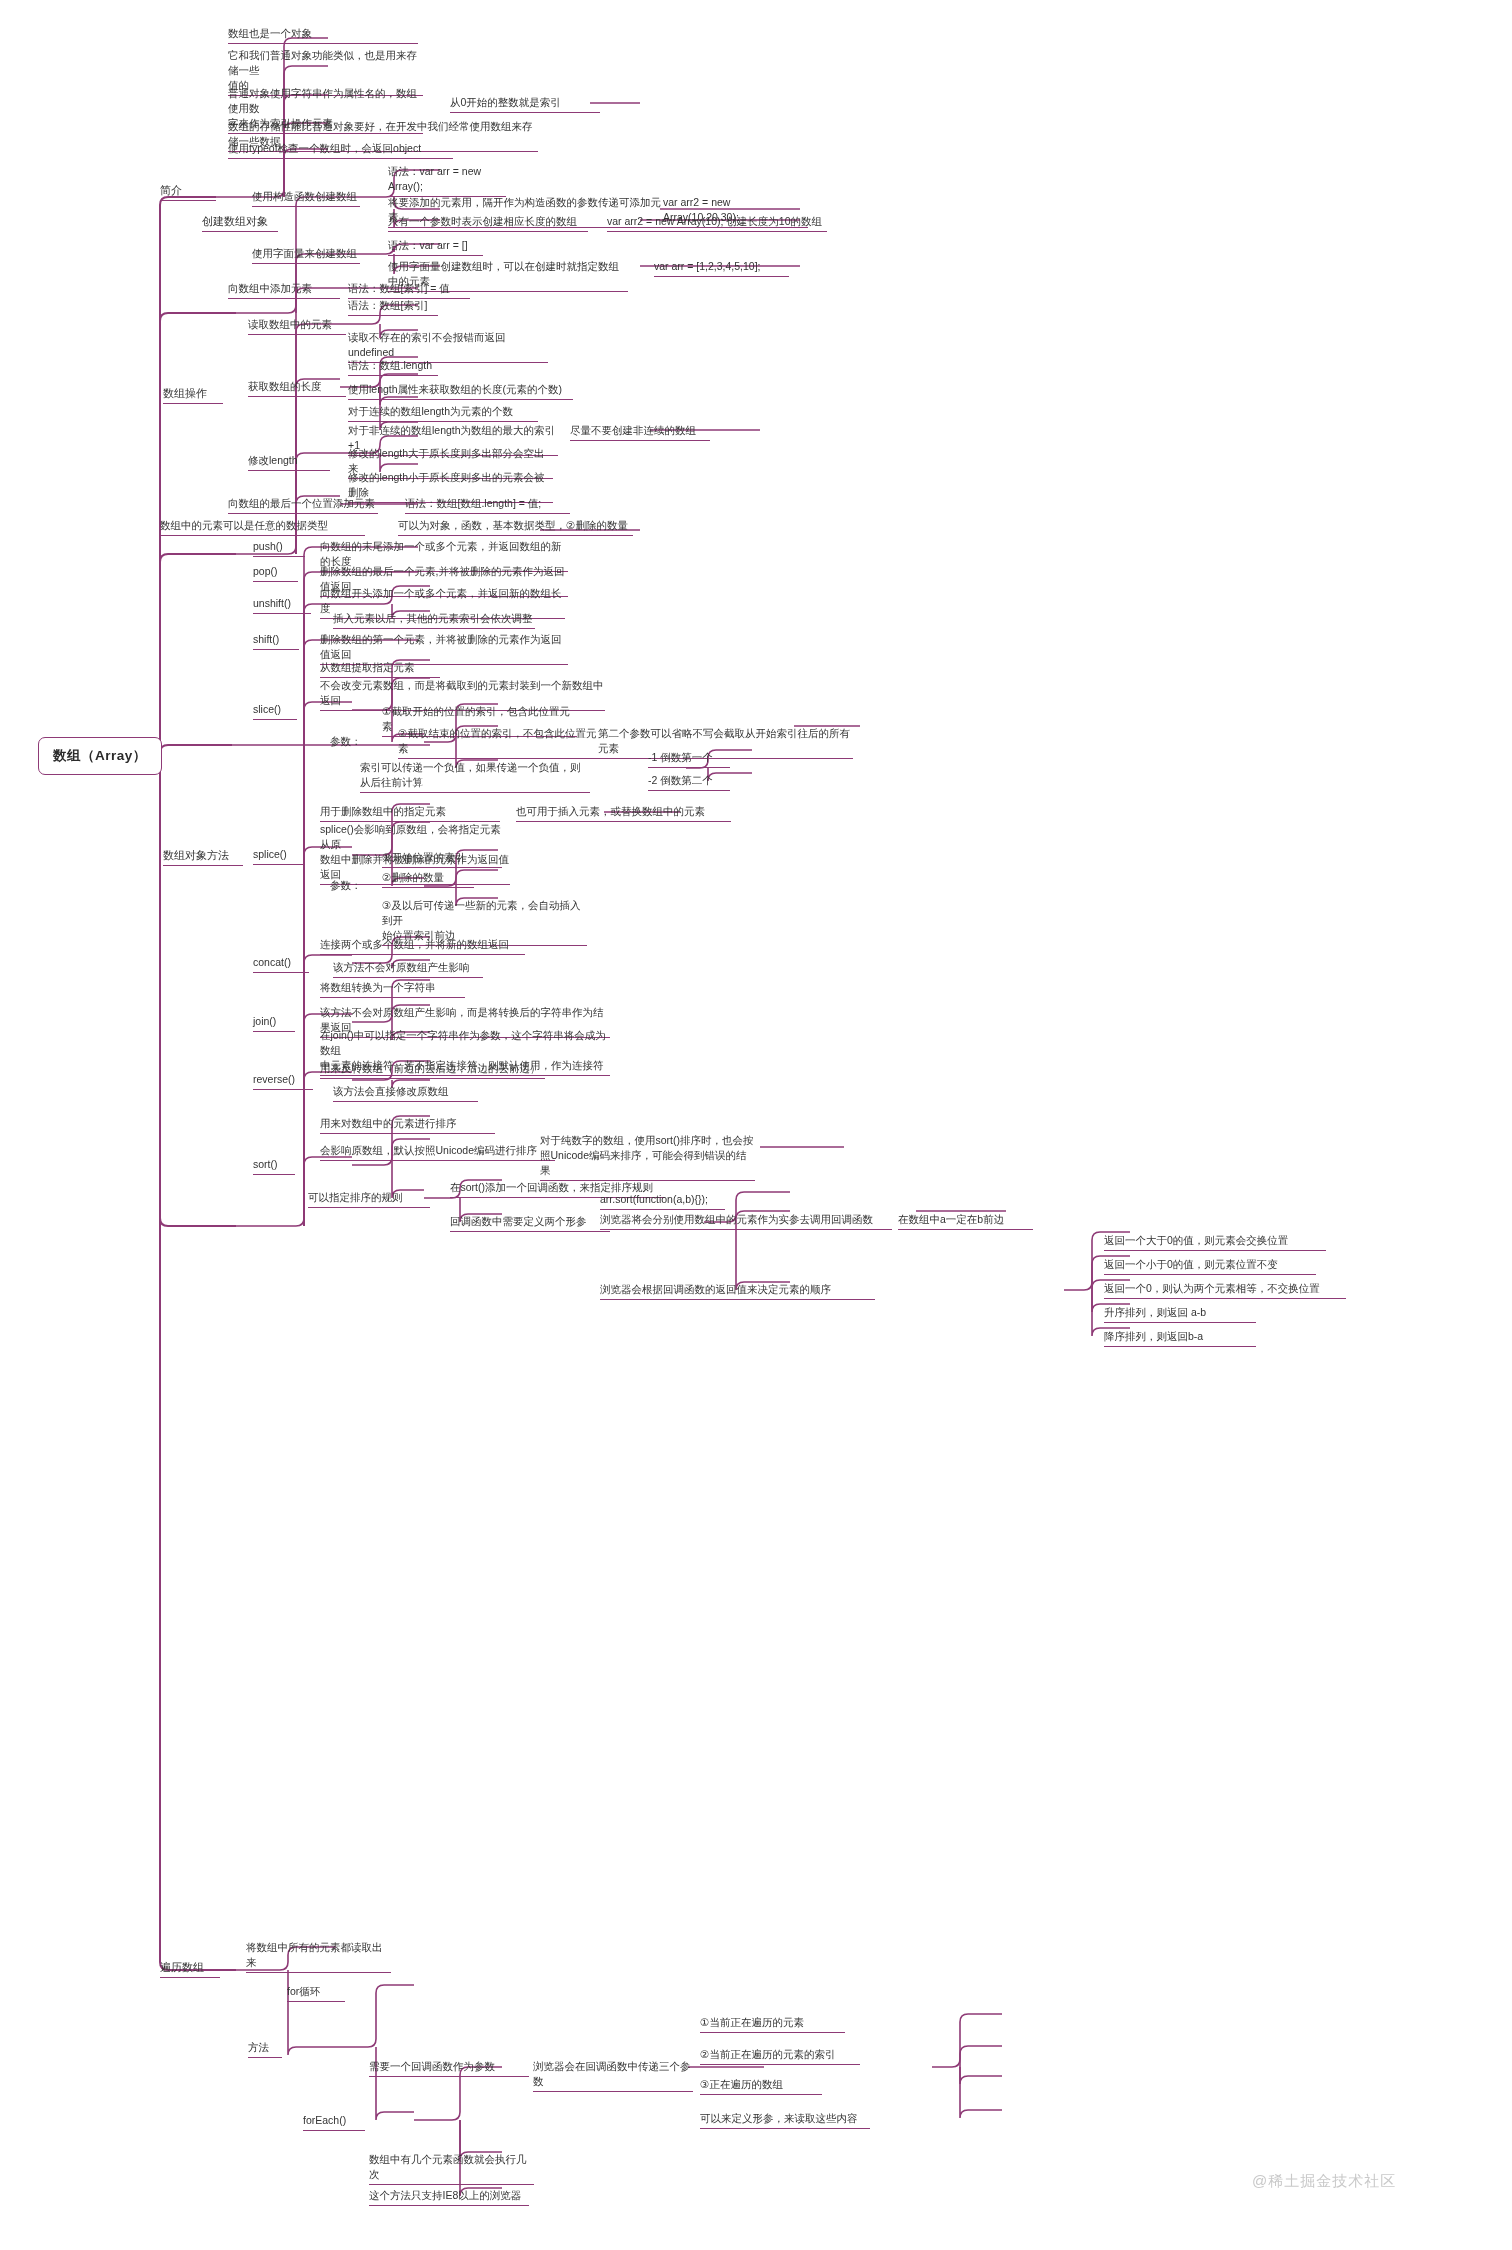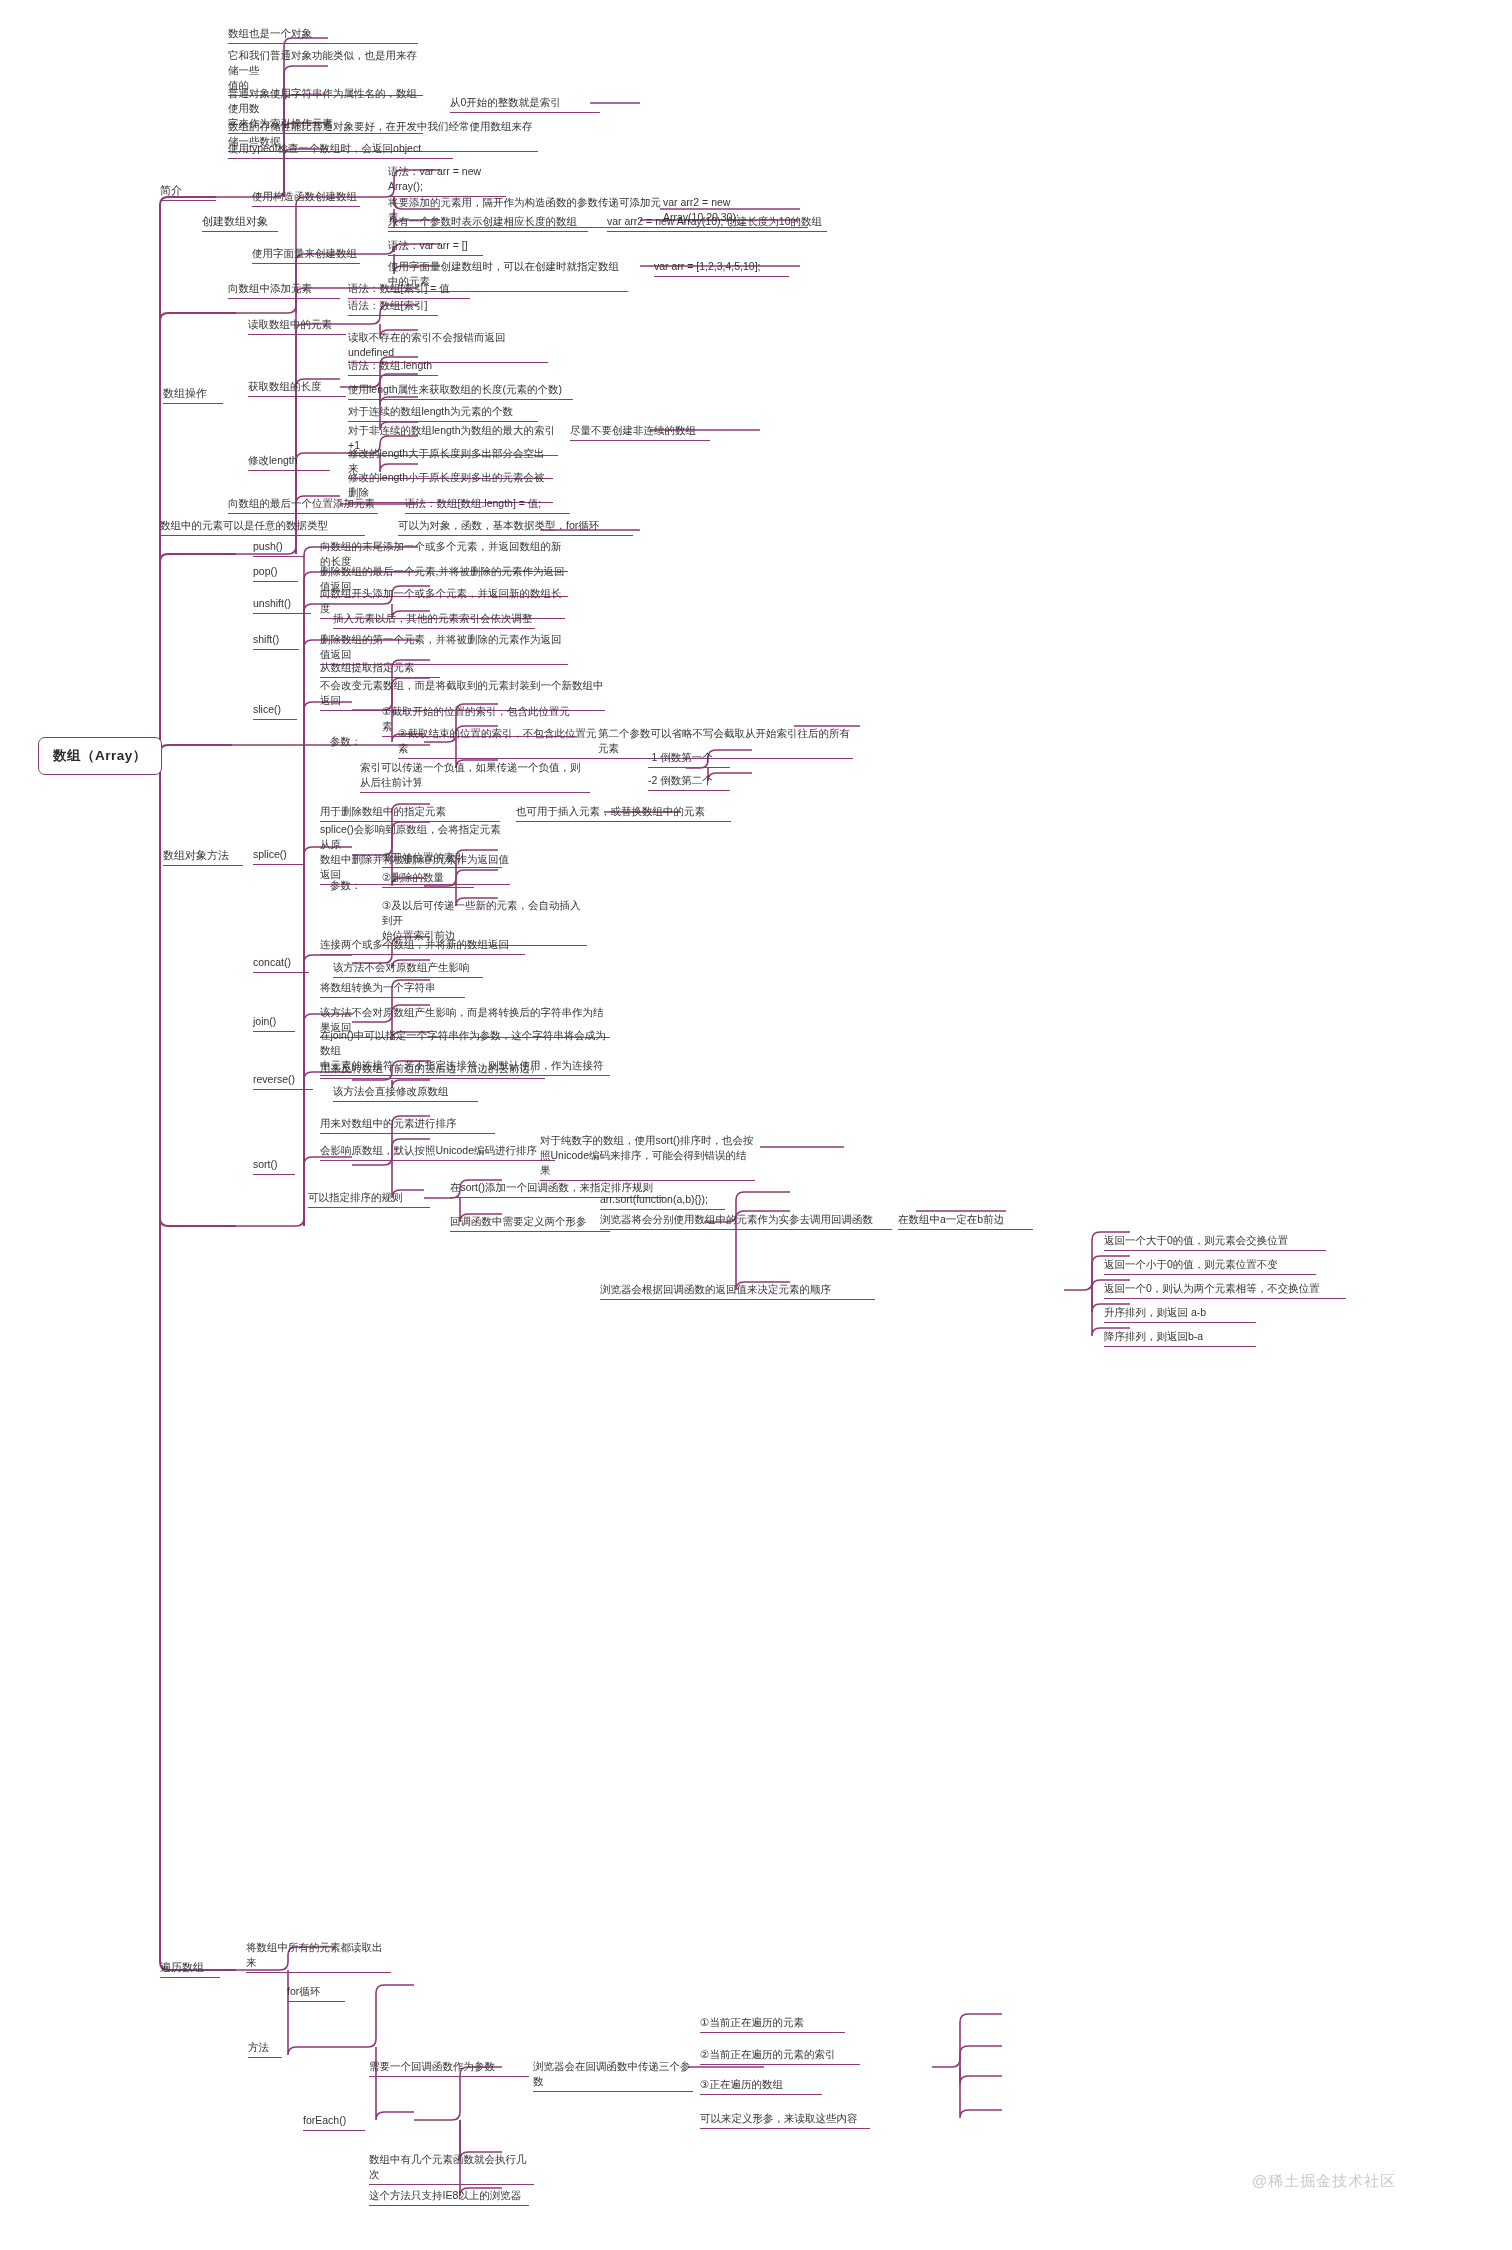--- a/index.html
+++ b/index.html
@@ -242,21 +242,21 @@
   <div class="node" style="left:570px; top:423px; width:140px;">尽量不要创建非连续的数组</div>
 
   <div class="node" style="left:248px; top:453px; width:82px;">修改length</div>
   <div class="node" style="left:348px; top:446px; width:205px;">修改的length大于原长度则多出部分会空出来</div>
   <div class="node" style="left:348px; top:470px; width:205px;">修改的length小于原长度则多出的元素会被删除</div>
 
   <div class="node" style="left:228px; top:496px; width:150px;">向数组的最后一个位置添加元素</div>
   <div class="node" style="left:405px; top:496px; width:165px;">语法：数组[数组.length] = 值;</div>
 
   <div class="node" style="left:160px; top:518px; width:205px;">数组中的元素可以是任意的数据类型</div>
-  <div class="node" style="left:398px; top:518px; width:235px;">可以为对象，函数，基本数据类型，for循环</div>
+  <div class="node" style="left:398px; top:518px; width:235px;">可以为对象，函数，基本数据类型，②删除的数量</div>
 
   <div class="node lvl1" style="left:163px; top:848px; width:80px;">数组对象方法</div>
 
   <div class="node" style="left:253px; top:539px; width:52px;">push()</div>
   <div class="node" style="left:320px; top:539px; width:248px;">向数组的末尾添加一个或多个元素，并返回数组的新的长度</div>
 
   <div class="node" style="left:253px; top:564px; width:45px;">pop()</div>
   <div class="node" style="left:320px; top:564px; width:248px;">删除数组的最后一个元素,并将被删除的元素作为返回值返回</div>
 
   <div class="node" style="left:253px; top:596px; width:58px;">unshift()</div>

